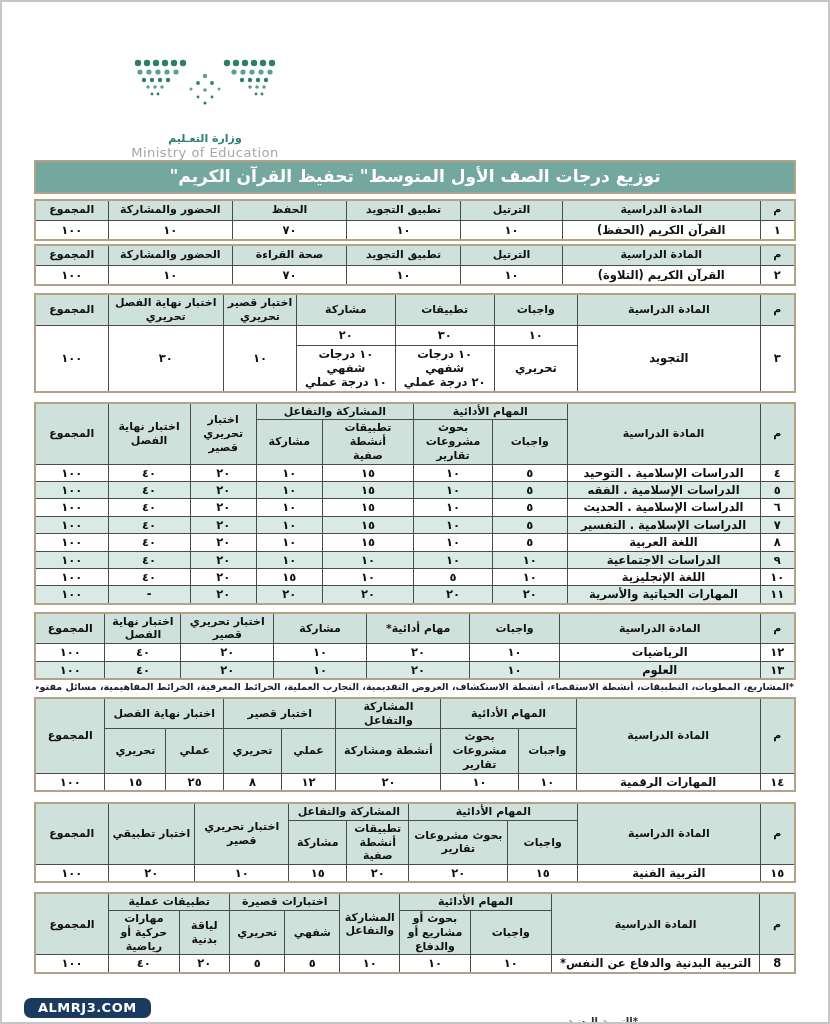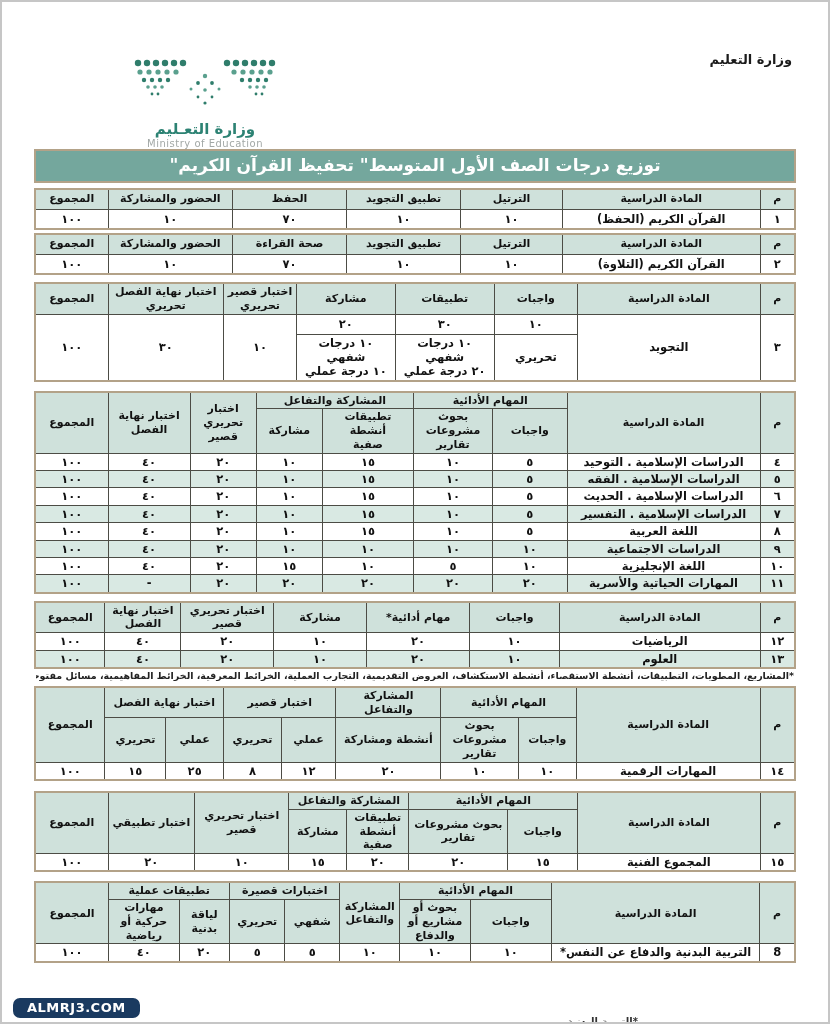--- a/index.html
+++ b/index.html
@@ -6,22 +6,22 @@
   body { background:#eee; font-family:"DejaVu Sans", sans-serif; }
   .page{
     position:relative; width:830px; height:1024px; margin:0 auto;
     background:#fff; border:2px solid #c6c6c6; overflow:hidden;
     padding:40px 32px 0;
   }
   
   .header-row{ display:flex; justify-content:space-between; align-items:flex-start; }
   .letterhead{ text-align:center; font-size:13px; font-weight:bold; color:#1b1b1b; line-height:1.6; padding:8px 4px 0 0; }
   .logo{ margin-left:86px; margin-top:14px; text-align:center; width:170px; }
-  .logo-ar{ color:#2c8273; font-size:15px; font-weight:bold; letter-spacing:1px; margin-top:8px; }
-  .logo-en{ color:#a2a8a6; font-size:10px; letter-spacing:.5px; }
+  .logo-ar{ color:#2c8273; font-size:11px; font-weight:bold; letter-spacing:1px; margin-top:20px; }
+  .logo-en{ color:#a2a8a6; font-size:13px; letter-spacing:.5px; }
   .main-title{ color:#17746a; text-align:center; font-size:20px; font-weight:bold; margin:6px 0 8px; }
   .banner{
     background:#74a79d; border:2px solid #b3a288; color:#fff; text-align:center;
     font-size:17px; font-weight:bold; padding:4px 0 6px; margin:0 0 5px;
   }
   
   .sec{ margin-bottom:7px; }
   table.grid{ width:100%; border-collapse:collapse; border:2px solid #b3a288; table-layout:fixed; background:#fff; }
   table.grid th, table.grid td{
     border:1px solid #4c4c45; font-weight:bold; text-align:center; vertical-align:middle;
@@ -33,33 +33,32 @@
   .sec-tajweed th{ height:30px; }
   .sec-tajweed td{ height:20px; }
   .sec-core td{ height:15px; padding:0 2px; font-size:11px; }
   .sec-ms td{ height:17px; }
   .sec-wide th{ font-size:10.5px; }
   .footnote{ font-size:9.5px; font-weight:bold; color:#222; text-align:right;
     margin:-3px 2px 5px; white-space:nowrap; overflow:hidden; }
   .cut-footnote{ position:absolute; bottom:0; right:190px; height:6px; overflow:hidden;
     font-size:10px; font-weight:bold; color:#333; }
   .watermark{
-    position:absolute; left:9px; bottom:2px; background:#1a3a60; color:#fff;
+    position:absolute; left:20px; bottom:2px; background:#1a3a60; color:#fff;
     font-weight:bold; font-size:13px; padding:2px 14px 3px; border-radius:9px;
     border:2px solid #fff; direction:ltr; letter-spacing:.5px;
   }
 </style>
 </head>
 <body>
 
 <div class="page">
 
   <div class="header-row">
     <div class="letterhead">
-      <div>وزارة التعليم</div>
     </div>
     <div class="logo">
       <svg width="150" height="52" viewBox="0 0 150 52">
         <g fill="#2f7d6b">
           <circle cx="97" cy="7" r="3.2"></circle>
             <circle cx="106" cy="7" r="3.2"></circle>
             <circle cx="115" cy="7" r="3.2"></circle>
             <circle cx="124" cy="7" r="3.2"></circle>
             <circle cx="133" cy="7" r="3.2"></circle>
             <circle cx="142" cy="7" r="3.2"></circle>
@@ -504,21 +503,21 @@
 تقارير</th>
             <th>تطبيقات
 أنشطة
 صفية</th>
             <th>مشاركة</th>
           </tr>
         </thead>
         <tbody>
           <tr>
             <td>١٥</td>
-            <td>المجموع الفنية</td>
+            <td>التربية الفنية</td>
             <td>١٥</td>
             <td>٢٠</td>
             <td>٢٠</td>
             <td>١٥</td>
             <td>١٠</td>
             <td>٢٠</td>
             <td>١٠٠</td>
           </tr>
         </tbody>
       </table>

